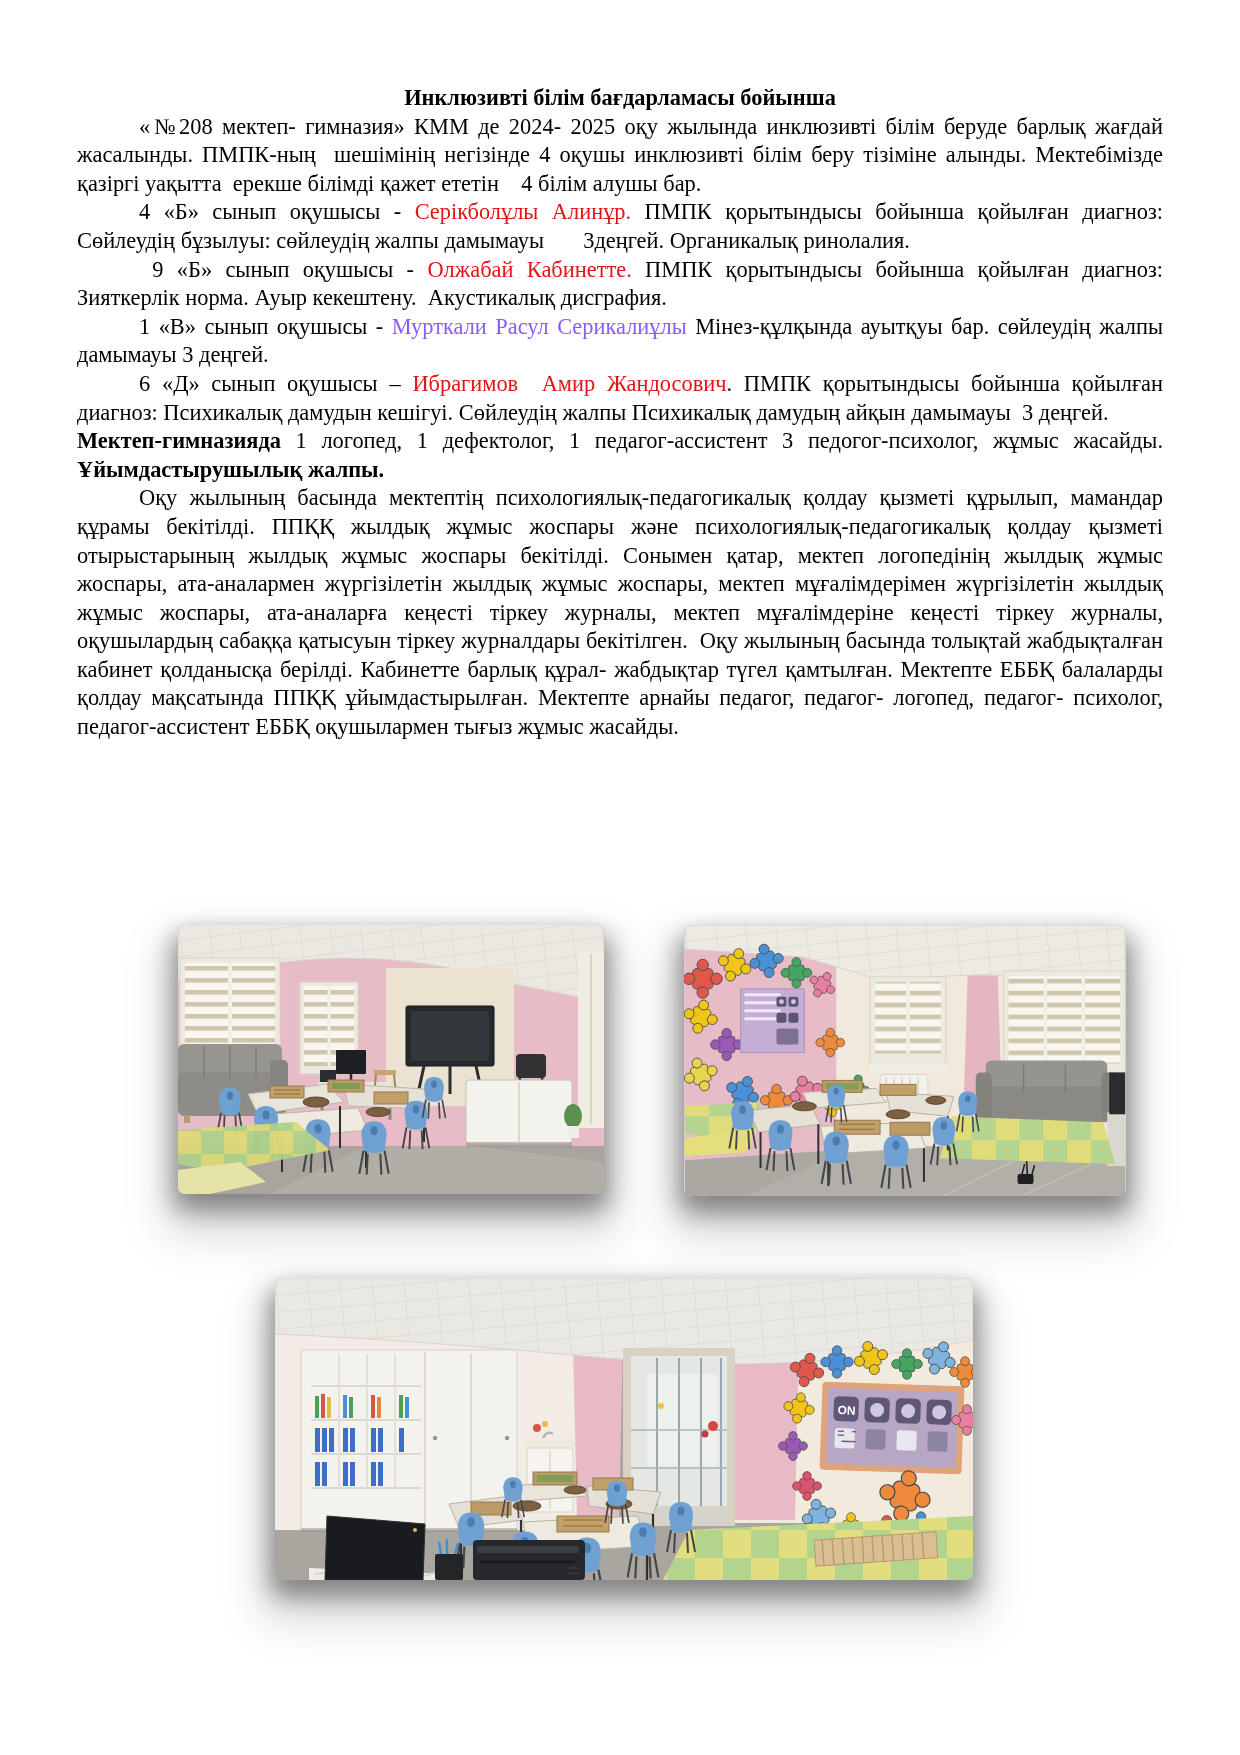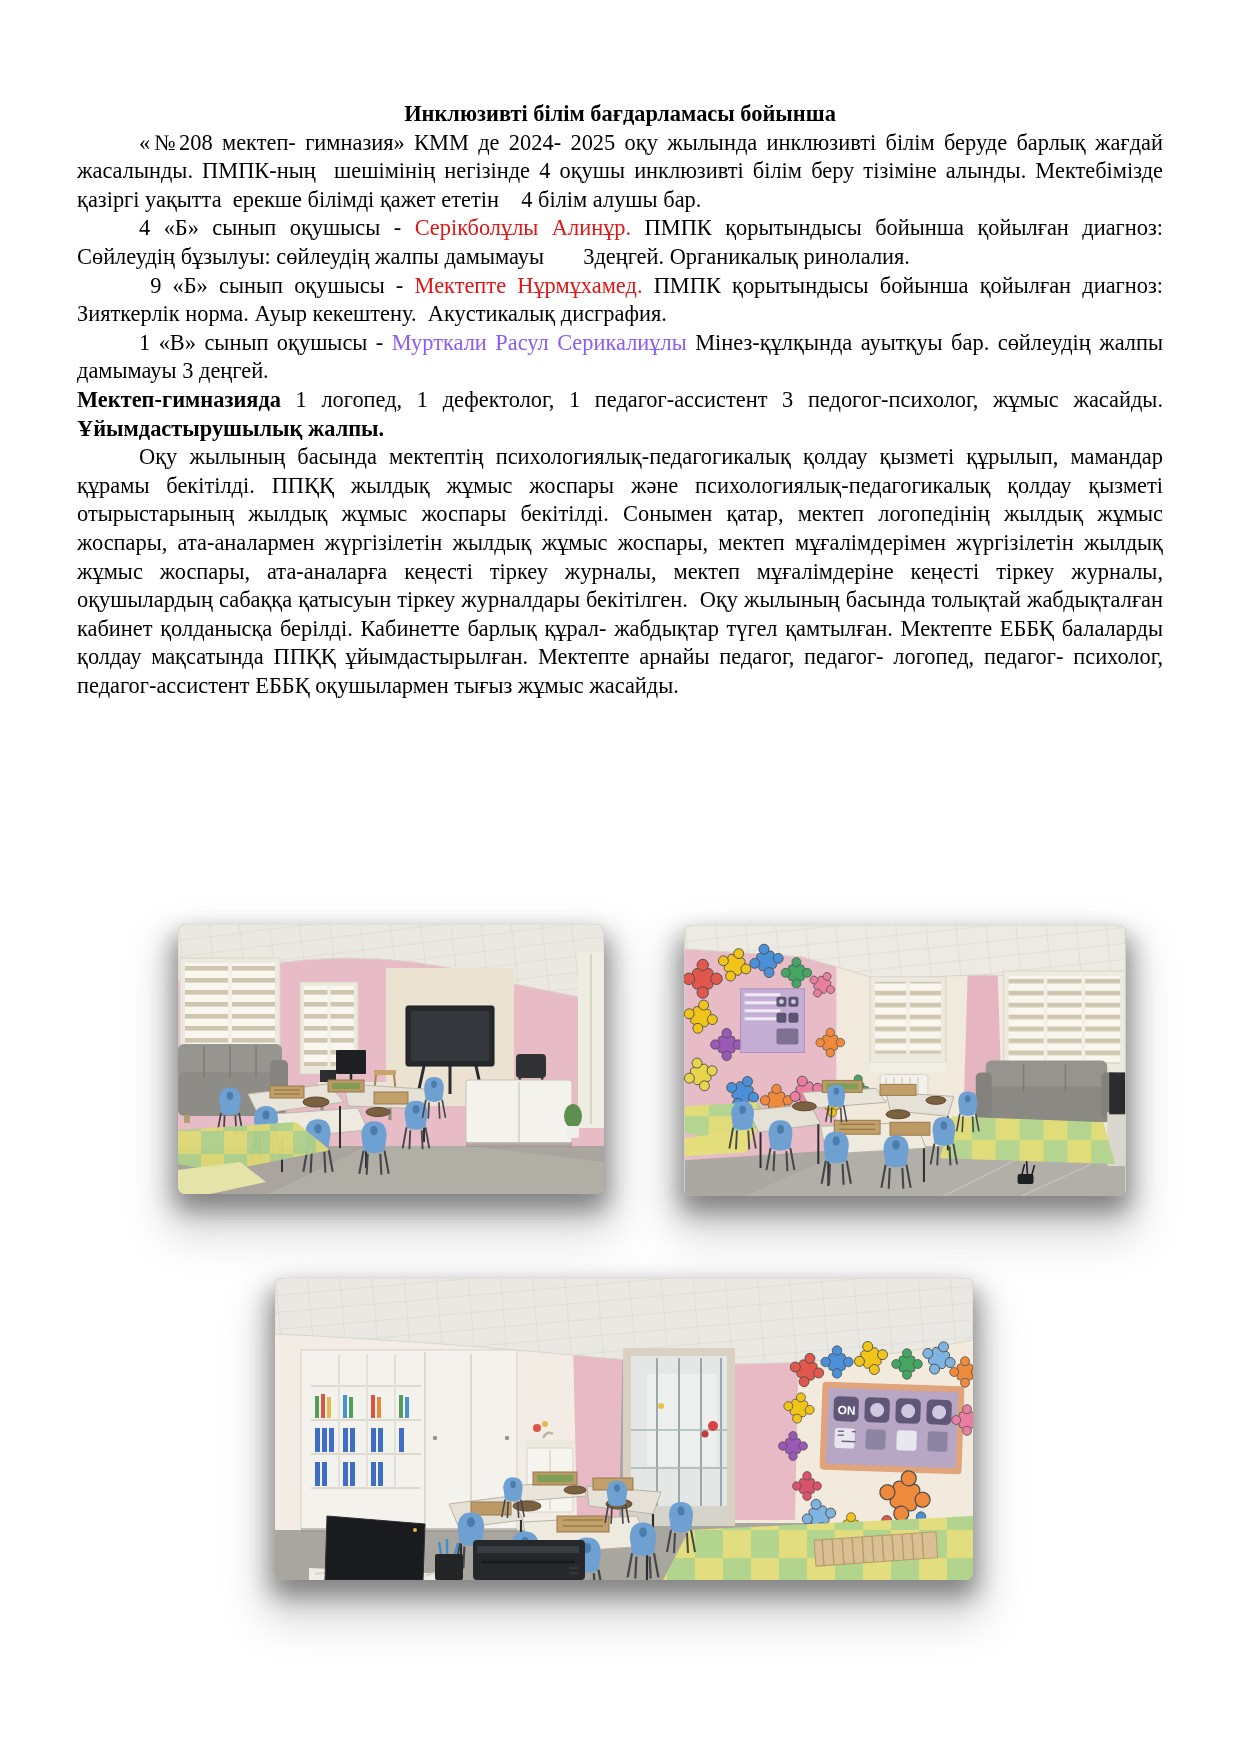--- a/index.html
+++ b/index.html
@@ -8,21 +8,21 @@
     width:1240px;
     height:1755px;
     background:#ffffff;
     overflow:hidden;
     font-family:"Liberation Serif","DejaVu Serif",serif;
     color:#000;
   }
   .content{
     position:absolute;
     left:77px;
-    top:100px;
+    top:84px;
     width:1086px;
     font-size:22.4px;
     line-height:28.6px;
   }
   .title{
     margin:0;
     font-size:22.4px;
     line-height:28.6px;
     font-weight:bold;
     text-align:center;
@@ -55,22 +55,23 @@
 </head>
 <body>
 
 <div class="page">
 
   <div class="content">
     <h1 class="title">Инклюзивті білім бағдарламасы бойынша</h1>
     <div id="paragraphs">
         <p class="para indent"><span>«№208 мектеп- гимназия» КММ де 2024- 2025 оқу жылында инклюзивті білім беруде барлық жағдай жасалынды. ПМПК-ның  шешімінің негізінде 4 оқушы инклюзивті білім беру тізіміне алынды. Мектебімізде қазіргі уақытта  ерекше білімді қажет ететін    4 білім алушы бар.</span></p>
         <p class="para indent"><span>4 «Б» сынып оқушысы - </span><span style="color: rgb(226, 20, 20);">Серікболұлы Алинұр.</span><span> ПМПК қорытындысы бойынша қойылған диагноз: Сөйлеудің бұзылуы: сөйлеудің жалпы дамымауы       3деңгей. Органикалық ринолалия.</span></p>
-        <p class="para indent"><span> 9 «Б» сынып оқушысы - </span><span style="color: rgb(226, 20, 20);">Мектепте Нұрмұхамед.</span><span> ПМПК қорытындысы бойынша қойылған диагноз: Зияткерлік норма. Ауыр кекештену.  Акустикалық дисграфия.</span></p>
+        <p class="para indent"><span> 9 «Б» сынып оқушысы - </span><span style="color: rgb(226, 20, 20);">Олжабай Кабинетте.</span><span> ПМПК қорытындысы бойынша қойылған диагноз: Зияткерлік норма. Ауыр кекештену.  Акустикалық дисграфия.</span></p>
         <p class="para indent"><span>1 «В» сынып оқушысы - </span><span style="color: #8b5cf6;">Мурткали Расул Серикалиұлы</span><span> Мінез-құлқында ауытқуы бар. сөйлеудің жалпы дамымауы 3 деңгей.</span></p>
+        <p class="para indent"><span>6 «Д» сынып оқушысы – </span><span style="color: rgb(226, 20, 20);">Ибрагимов  Амир Жандосович</span><span>. ПМПК қорытындысы бойынша қойылған диагноз: Психикалық дамудын кешігуі. Сөйлеудің жалпы Психикалық дамудың айқын дамымауы  3 деңгей.</span></p>
         <p class="para"><span class="run-bold">Мектеп-гимназияда</span><span> 1 логопед, 1 дефектолог, 1 педагог-ассистент 3 педогог-психолог, жұмыс жасайды.  </span><span class="run-bold">Ұйымдастырушылық жалпы.</span></p>
         <p class="para indent"><span>Оқу жылының басында мектептің психологиялық-педагогикалық қолдау қызметі құрылып, мамандар құрамы бекітілді. ППҚҚ жылдық жұмыс жоспары және психологиялық-педагогикалық қолдау қызметі отырыстарының жылдық жұмыс жоспары бекітілді. Сонымен қатар, мектеп логопедінің жылдық жұмыс жоспары, ата-аналармен жүргізілетін жылдық жұмыс жоспары, мектеп мұғалімдерімен жүргізілетін жылдық жұмыс жоспары, ата-аналарға кеңесті тіркеу журналы, мектеп мұғалімдеріне кеңесті тіркеу журналы, оқушылардың сабаққа қатысуын тіркеу журналдары бекітілген.  Оқу жылының басында толықтай жабдықталған кабинет қолданысқа берілді. Кабинетте барлық құрал- жабдықтар түгел қамтылған. Мектепте ЕББҚ балаларды қолдау мақсатында ППҚҚ ұйымдастырылған. Мектепте арнайы педагог, педагог- логопед, педагог- психолог, педагог-ассистент ЕББҚ оқушылармен тығыз жұмыс жасайды.</span></p>
       </div>
   </div>
 
   <figure class="photo" id="photo1" aria-label="Classroom with pink walls, striped blinds, interactive black panel, group tables with blue chairs, grey sofa and play mats">
     <svg viewBox="0 0 426 270" xmlns="http://www.w3.org/2000/svg">
       <defs>
         <pattern id="bl1" width="8" height="12" patternUnits="userSpaceOnUse">
           <rect width="8" height="12" fill="#f8f6ee"></rect>

